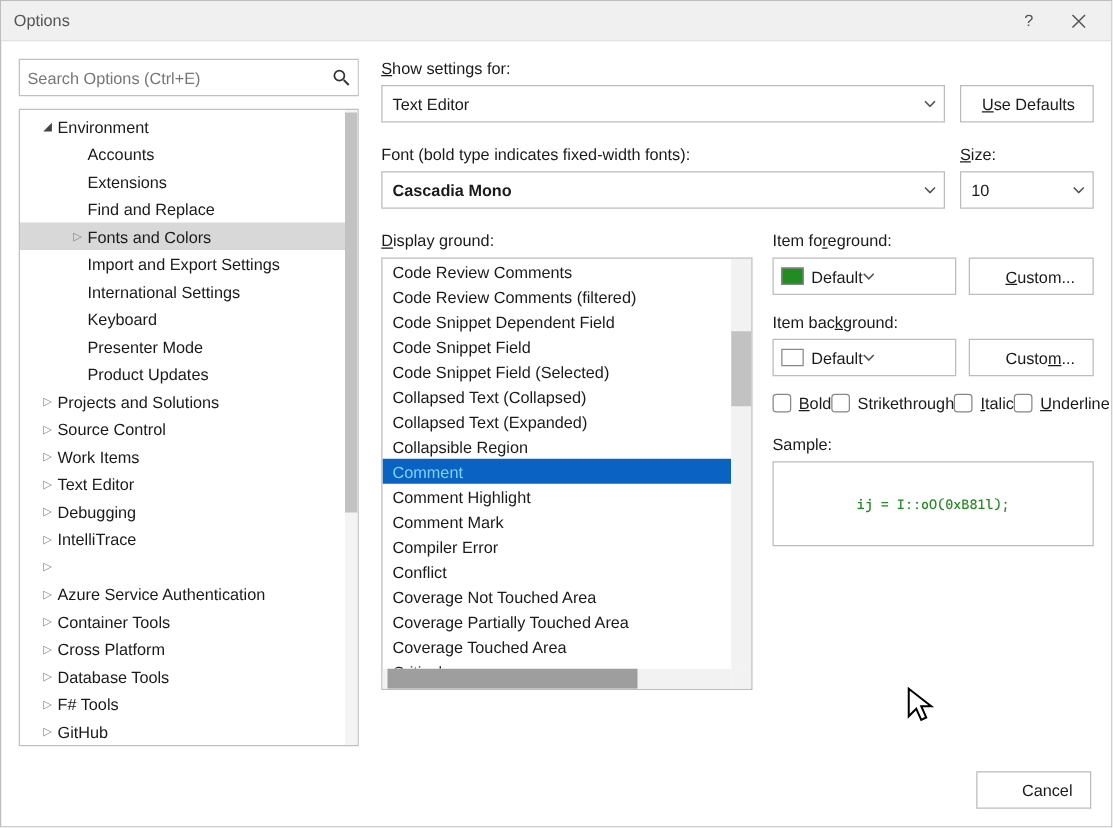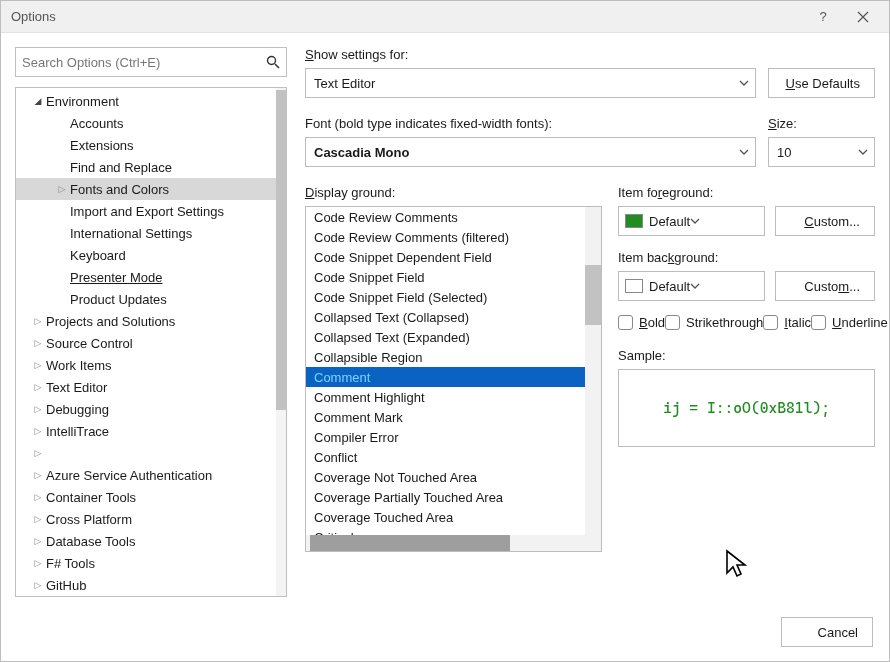--- a/index.html
+++ b/index.html
@@ -217,24 +217,24 @@
     width: 15px; height: 15px;
     border: 1px solid #888;
     border-radius: 3px;
     background: #fff;
   }
   .sample {
     margin-top: 18px;
   }
   .samplebox {
     border: 1px solid #bcbcbc;
-    height: 78px;
+    height: 68px;
     display: flex; align-items: center; justify-content: center;
     font-family: "Cascadia Mono", Consolas, monospace;
-    font-size: 15px;
+    font-size: 11px;
     color: #228b22;
     padding: 0 10px;
   }
   .footer {
     height: 58px;
     display: flex;
     align-items: center;
     justify-content: flex-end;
     gap: 12px;
     padding: 0 16px;
@@ -304,21 +304,21 @@
               <span class="lbl">Import and Export Settings</span>
             </div>
             <div class="tnode" style="padding-left: 40px;">
               <span class="exp"></span>
               <span class="lbl">International Settings</span>
             </div>
             <div class="tnode" style="padding-left: 40px;">
               <span class="exp"></span>
               <span class="lbl">Keyboard</span>
             </div>
-            <div class="tnode" style="padding-left: 40px; text-decoration: underline;">
+            <div class="tnode" style="padding-left: 40px;">
               <span class="exp"></span>
               <span class="lbl">Presenter Mode</span>
             </div>
             <div class="tnode" style="padding-left: 40px;">
               <span class="exp"></span>
               <span class="lbl">Product Updates</span>
             </div>
             <div class="tnode" style="padding-left: 16px;">
               <span class="exp" style="font-size: 9px; color: rgb(136, 136, 136);">▷</span>
               <span class="lbl">Projects and Solutions</span>

